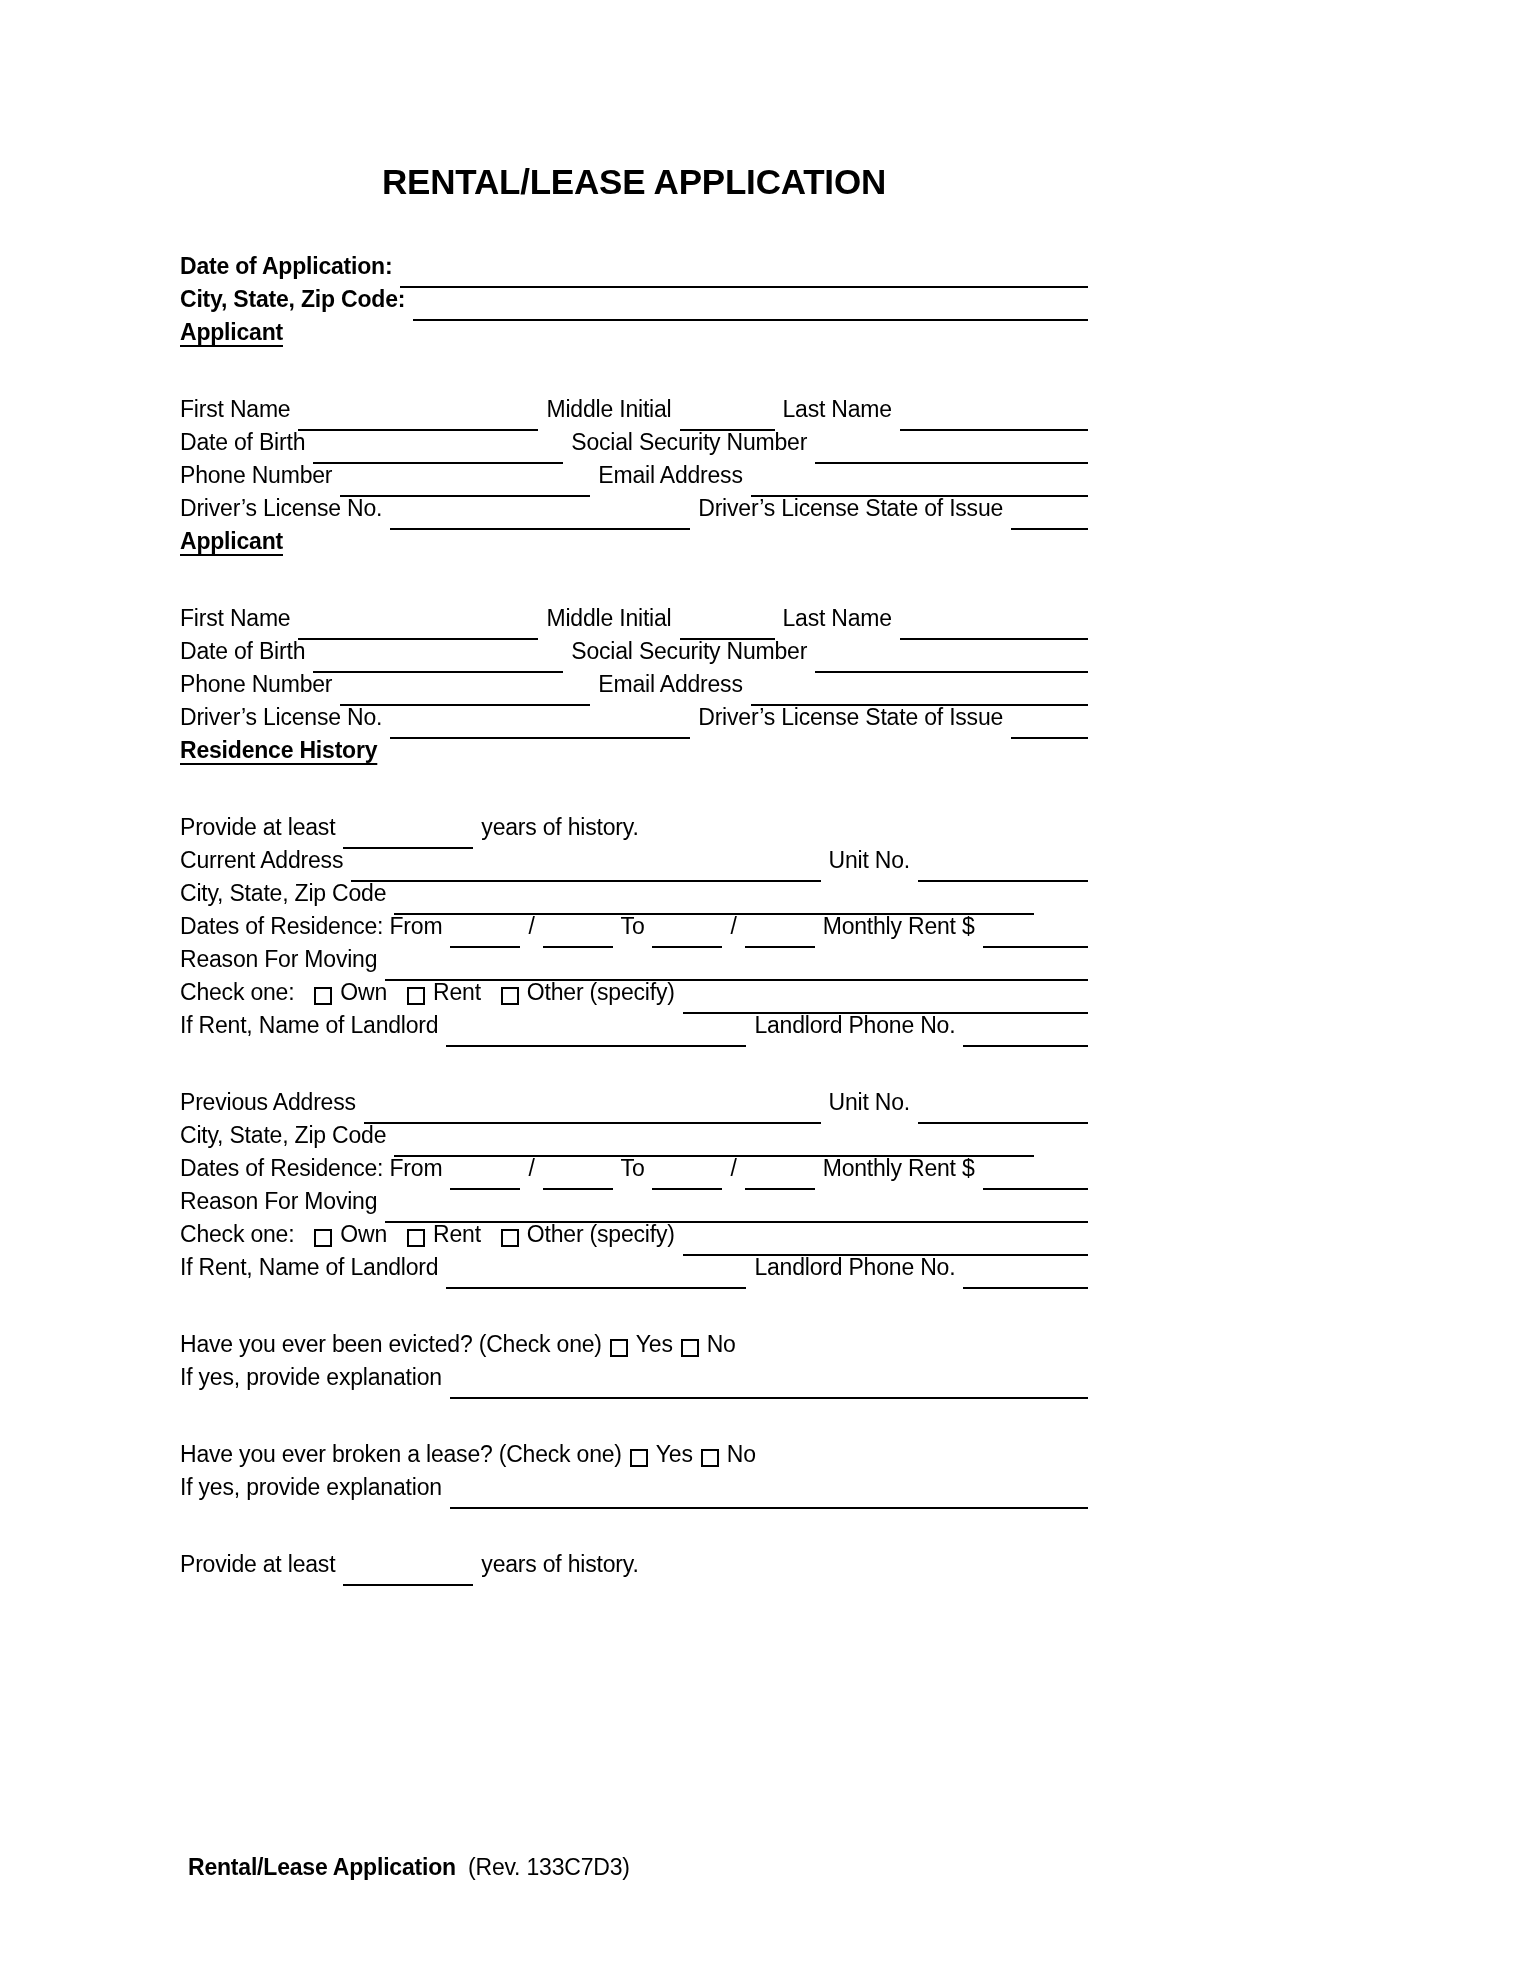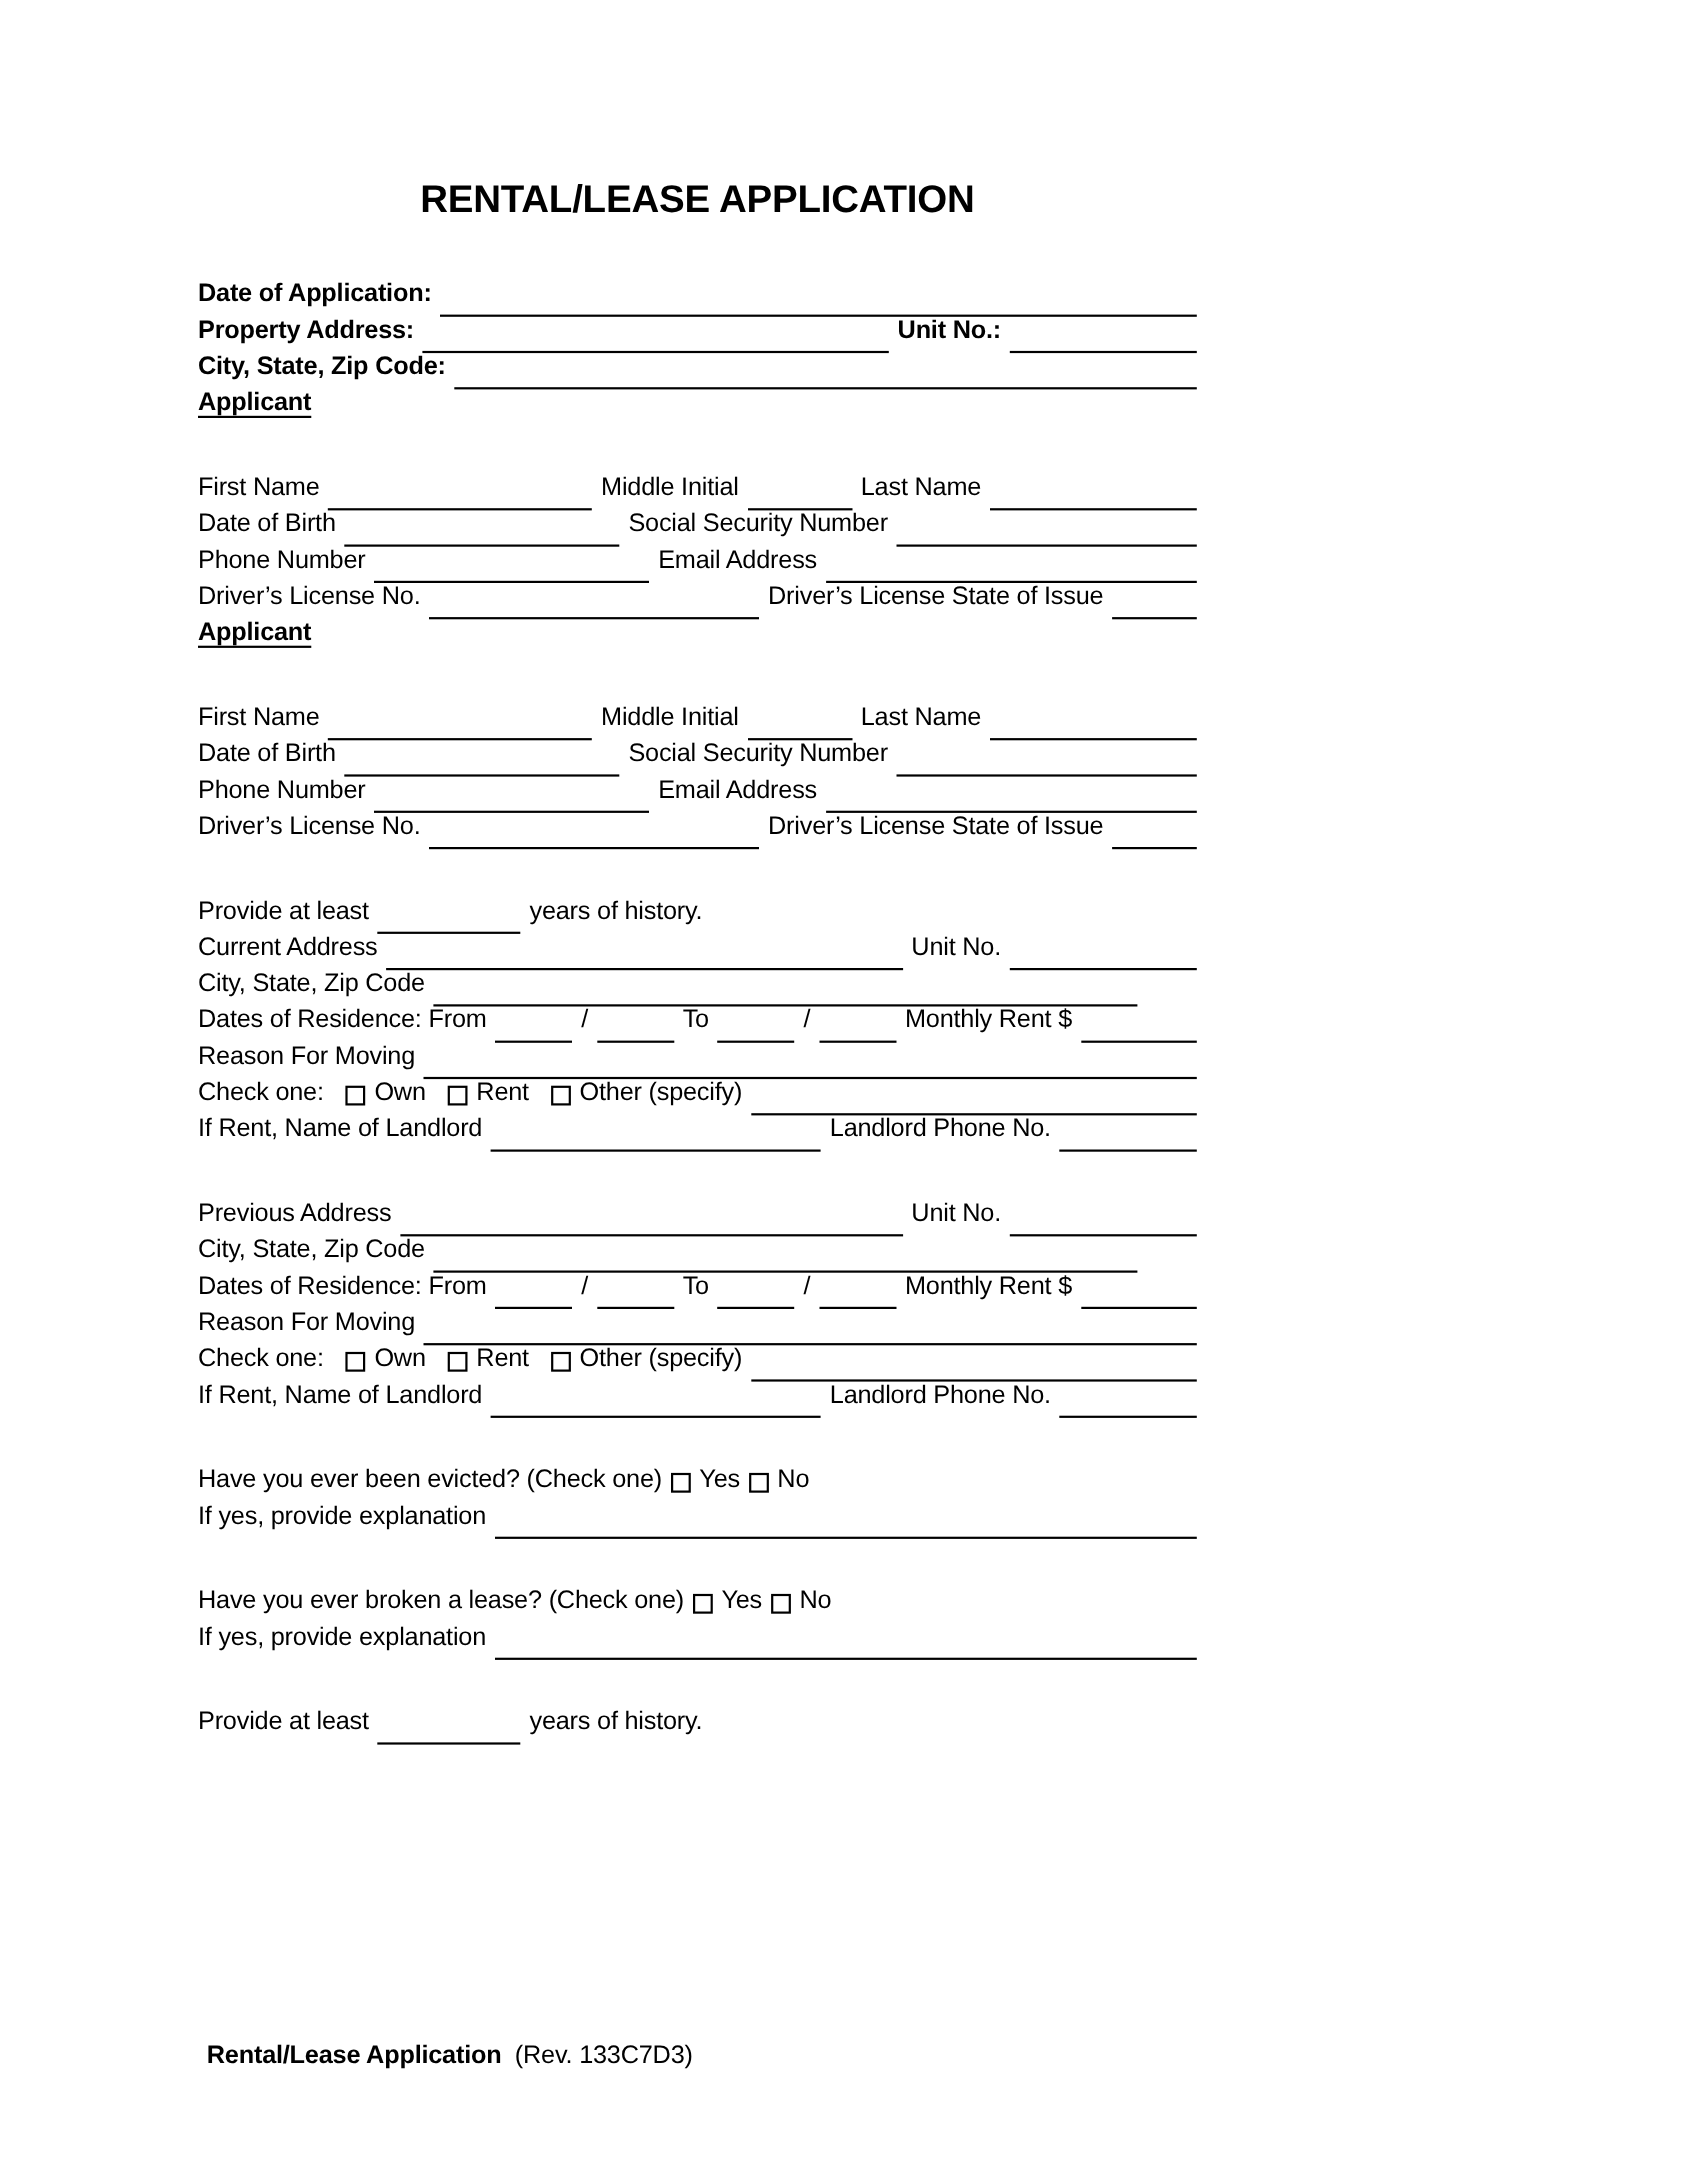--- a/index.html
+++ b/index.html
@@ -46,26 +46,20 @@
 
 <div class="page">
 
   <div class="title">RENTAL/LEASE APPLICATION</div>
 
   <div class="row">
     <span class="lbl b">Date of Application:</span>
     <span class="blank grow"></span>
   </div>
   <div class="row">
-    <span class="lbl b">Property Address:</span>
-    <span class="blank grow"></span>
-    <span class="lbl b">Unit No.:</span>
-    <span class="blank w-unit"></span>
-  </div>
-  <div class="row">
     <span class="lbl b">City, State, Zip Code:</span>
     <span class="blank grow"></span>
   </div>
 
   <div class="section-heading">Applicant</div>
   <div class="row mt">
     <span class="lbl">First Name</span>
     <span class="blank w-fn"></span>
     <span class="lbl">Middle Initial</span>
     <span class="blank w-mi"></span>
@@ -112,20 +106,21 @@
     <span class="lbl">Email Address</span>
     <span class="blank grow"></span>
   </div>
   <div class="row">
     <span class="lbl">Driver’s License No.</span>
     <span class="blank w-lic"></span>
     <span class="lbl">Driver’s License State of Issue</span>
     <span class="blank grow"></span>
   </div>
 
+  <div class="section-heading">Residence History</div>
   <div class="row mt">
     <span class="lbl">Provide at least</span>
     <span class="blank w-provide"></span>
     <span class="lbl">years of history.</span>
   </div>
 
   <div class="row">
     <span class="lbl">Current Address</span>
     <span class="blank grow"></span>
     <span class="lbl">Unit No.</span>

